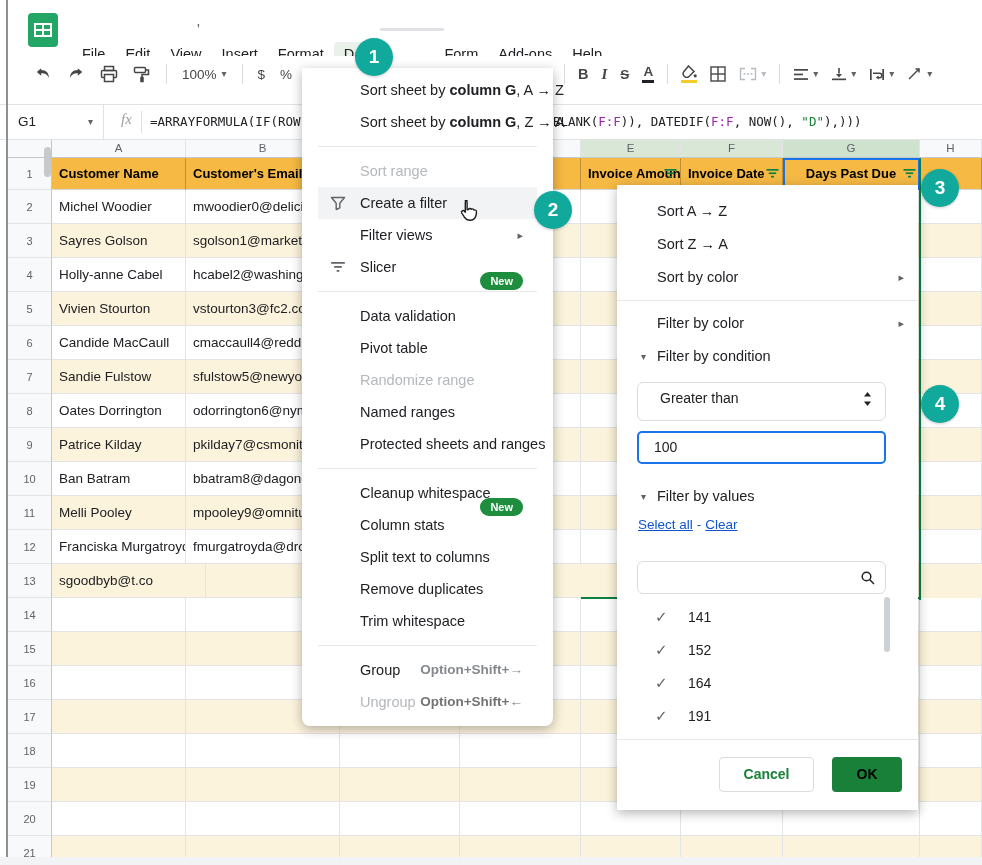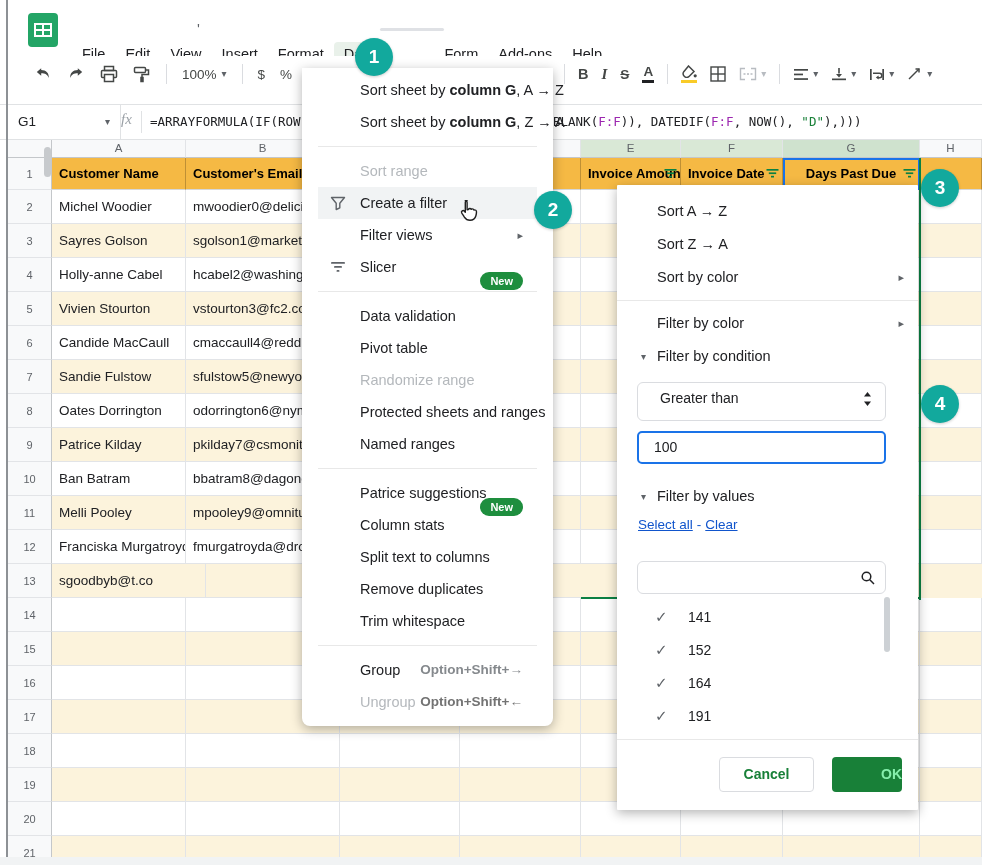--- a/index.html
+++ b/index.html
@@ -34,21 +34,21 @@
 .tb-i{font-style:italic;font-family:"Liberation Serif",serif;font-size:15px;font-weight:600}
 .tb-s{text-decoration:line-through;font-size:13.5px;font-weight:600}
 .tb-a{font-weight:700;font-size:13.5px;border-bottom:3px solid #202124;line-height:1.1;padding:0 1px 1px}
 .tb-fill{display:flex;flex-direction:column;align-items:center}
 .tb-fill .bar{width:16px;height:3px;background:#F9CB28;margin-top:2px}
 .with-caret{display:flex;align-items:center;gap:4px}
 
 
 .fbar{position:absolute;left:0;top:104px;width:982px;height:36px;background:#fff;
   border-top:1px solid #E0E2E4;border-bottom:1px solid #E0E2E4}
-.namebox{position:absolute;left:8px;top:0;width:113px;height:34px;line-height:34px;
+.namebox{position:absolute;left:8px;top:0;width:96px;height:34px;line-height:34px;
   padding-left:10px;font-size:13.5px;border-right:1px solid #E0E2E4}
 .namebox .caret{position:absolute;right:10px;top:12px}
 .fx{position:absolute;left:112px;top:6px;width:30px;height:22px;color:#9AA0A6;
   font-style:italic;font-family:"Liberation Serif",serif;font-size:15px;text-align:center;
   border-right:1px solid #E0E2E4}
 .fseg{position:absolute;top:0;height:34px;line-height:34px;
   font-family:"DejaVu Sans Mono","Liberation Mono",monospace;font-size:12.5px;white-space:pre}
 .fseg-l{left:150px}
 .fseg-r{left:553px}
 .fseg .k{color:#202124}.fseg .p{color:#9C27B0}.fseg .g{color:#188038}
@@ -123,22 +123,22 @@
 .fsearch{position:relative;margin:24px 32px 0 20px;height:33px;border:1px solid #DADCE0;border-radius:6px}
 .fsearch input{width:100%;height:100%;border:none;outline:none;background:transparent;padding:0 30px 0 10px;font-size:14px}
 .sicon{position:absolute;right:9px;top:8px}
 .vlist{margin-top:6px}
 .vrow{height:33px;line-height:33px;padding-left:38px;font-size:14px}
 .vcheck{display:inline-block;width:33px;color:#5F6368;font-size:15px}
 .scrollthumb{position:absolute;right:28px;top:412px;width:6px;height:55px;background:#CDD1D5;border-radius:3px}
 .fbuttons{position:absolute;left:0;right:16px;top:572px;display:flex;justify-content:flex-end;gap:18px}
 .btn-cancel{width:95px;height:35px;border:1px solid #DADCE0;border-radius:4px;background:#fff;
   color:#188038;font-weight:700;font-size:14px;text-align:center;line-height:33px}
-.btn-ok{width:70px;height:35px;border-radius:4px;background:#188038;color:#86efac;
-  font-weight:700;font-size:14px;text-align:right;line-height:35px}
+.btn-ok{width:70px;height:35px;border-radius:4px;background:#188038;color:#000000;
+  font-weight:700;font-size:14px;text-align:center;line-height:35px}
 
 
 .badge{position:absolute;width:38px;height:38px;border-radius:50%;background:#12A99D;color:#fff;
   font-size:19px;font-weight:700;text-align:center;line-height:38px;z-index:6;
   box-shadow:0 1px 3px rgba(0,0,0,.2)}
 .b1{left:355px;top:38px}.b2{left:534px;top:191px}.b3{left:921px;top:169px}.b4{left:921px;top:385px}
 .cursor{position:absolute;left:457px;top:198px;z-index:7}
 </style>
 </head>
 <body>
@@ -572,24 +572,24 @@
             <rect x="1" y="2" width="14" height="1.8" rx=".9"></rect>
             <rect x="4" y="6" width="8" height="1.8" rx=".9"></rect>
             <rect x="6.5" y="10" width="3" height="1.8" rx=".9"></rect>
           </g>
         </svg>
       </span><span class="pill">New</span><span>Slicer</span></div>
   <div class="mdv"></div>
   <div class="mi">Data validation</div>
   <div class="mi">Pivot table</div>
   <div class="mi dis">Randomize range</div>
+  <div class="mi">Named ranges</div>
   <div class="mi">Protected sheets and ranges</div>
-  <div class="mi">Named ranges</div>
   <div class="mdv"></div>
-  <div class="mi"><span class="pill">New</span><span>Patrice suggestions</span></div>
+  <div class="mi"><span class="pill">New</span><span>Cleanup whitespace</span></div>
   <div class="mi">Column stats</div>
   <div class="mi">Split text to columns</div>
   <div class="mi">Remove duplicates</div>
   <div class="mi">Trim whitespace</div>
   <div class="mdv"></div>
   <div class="mi"><span class="short">Option+Shift+→</span><span>Group</span></div>
   <div class="mi dis"><span class="short">Option+Shift+←</span><span>Ungroup</span></div>
 </div>
 
 <div class="fpanel">

